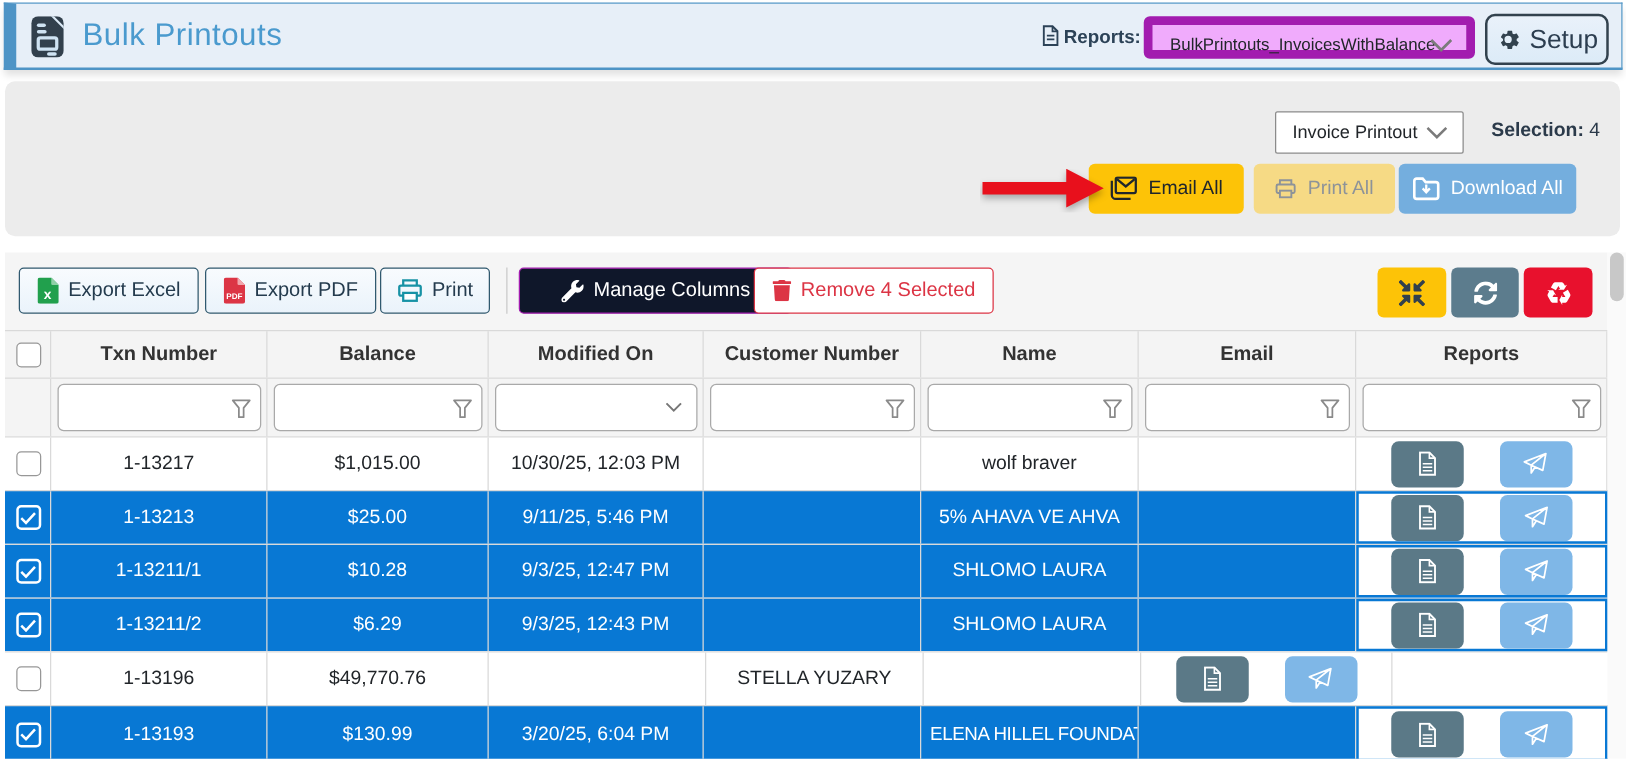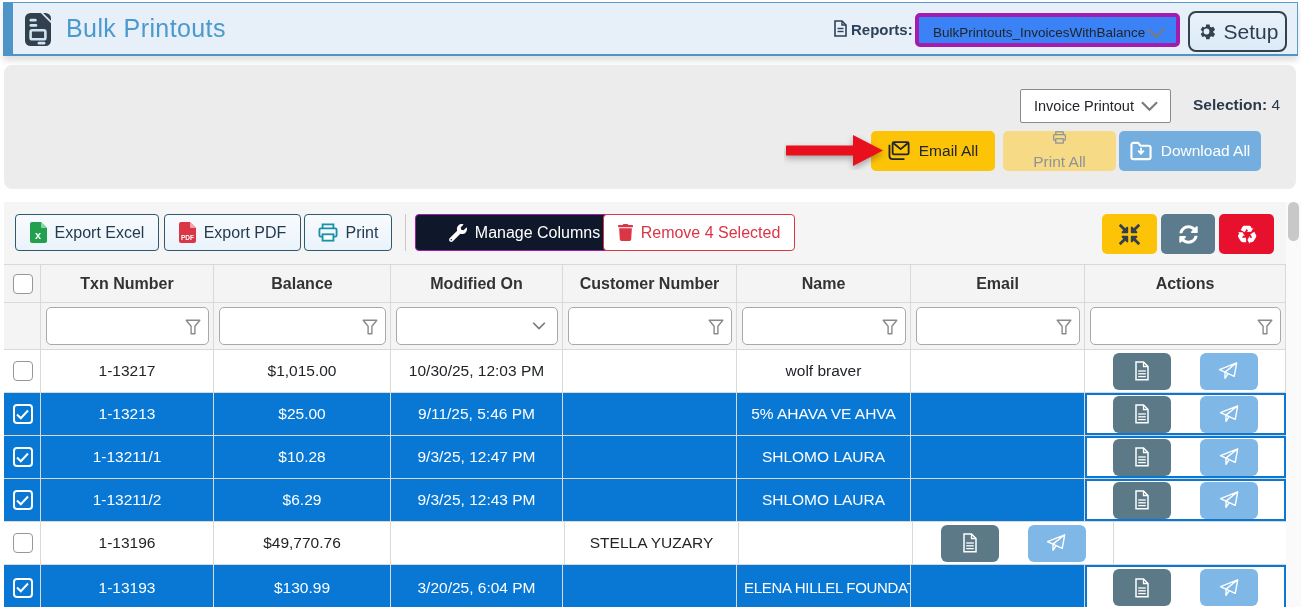--- a/index.html
+++ b/index.html
@@ -8,41 +8,41 @@
 .abs { position:absolute; }
 
 
 #hdr { left:3px; top:2px; width:1295px; height:54px; background:#e7eff8;
   border:1px solid #5b9cc9; border-bottom:2px solid #4e94c6; border-left:10px solid #4e94c6;
   box-shadow:0 5px 6px rgba(0,0,0,0.12); }
 #hdr-icon { left:12px; top:10px; }
 #hdr-title { left:53px; top:11px; font-size:25px; color:#4a9ace; letter-spacing:0.4px; }
 #rep-icon { left:821px; top:17px; }
 #rep-label { left:838px; top:18px; font-size:15px; font-weight:bold; color:#2c4257; }
-#rep-select { left:902px; top:10px; width:265px; height:34px; background:#3b82f6;
-  border:4px solid #a21caf; border-radius:5px; }
+#rep-select { left:902px; top:10px; width:265px; height:34px; background:#f0abfc;
+  border:7px solid #a21caf; border-radius:5px; }
 #rep-select span { position:absolute; left:14px; top:8px; font-size:13.5px; color:#212529; }
 #rep-select svg { position:absolute; right:11px; top:11px; }
 #setup-btn { left:1175px; top:8px; width:99px; height:41px;
   background:linear-gradient(#e9f1fa,#dcebf7); border:2px solid #32424e; border-radius:8px;
   display:flex; align-items:center; justify-content:center; gap:8px;
   font-size:21px; color:#2c3e50;text-align:center; }
 
 
 #panel { left:4px; top:65px; width:1292px; height:124px; background:#ececec; border-radius:8px; }
 #inv-select { position:absolute; left:1016px; top:24px; width:151px; height:34px; background:#fff;
   border:1px solid #8b8b8b; border-radius:2px; }
 #inv-select span { position:absolute; left:13px; top:8px; font-size:14.5px; color:#212529; }
 #inv-select svg { position:absolute; right:12px; top:11px; }
 #sel-label { position:absolute; left:1189px; top:31px; font-size:15.5px; color:#2b3a4a; }
 #sel-label b { font-weight:bold; }
 .pbtn { position:absolute; top:66px; height:40px; border:none; border-radius:5px;
   display:flex; align-items:center; justify-content:center; gap:9px; font-size:15.5px; }
 #btn-email { left:867px; width:124px; background:#fdc307; color:#20262c; }
-#btn-print { left:999px; width:113px; background:#f6da85; color:#8d9399;flex-direction:column; }
+#btn-print { left:999px; width:113px; background:#f6da85; color:#8d9399; }
 #btn-dl { left:1115px; width:142px; background:#74aede; color:#fff; }
 #arrow-svg { position:absolute; left:780px; top:70px; z-index:5; }
 
 
 #card { left:4px; top:202px; width:1282px; height:405px; background:#fff; }
 #toolbar { position:absolute; left:0; top:0; width:1282px; height:62px; background:#f5f5f5; }
 .tbtn { position:absolute; top:12px; height:37px; border-radius:4px;
   display:flex; align-items:center; justify-content:center; gap:8px; font-size:16px; }
 .tbtn-light { background:linear-gradient(#f8fbfe,#eaf3fb); border:1px solid #30596f; color:#243b4e; }
 #btn-excel { left:11px; width:144px; }
@@ -215,21 +215,21 @@
     <div class="trow" id="hrow">
       <div class="c0">
           <span class="cb"></span>
         </div>
       <div class="c1">Txn Number</div>
       <div class="c2">Balance</div>
       <div class="c3">Modified On</div>
       <div class="c4">Customer Number</div>
       <div class="c5">Name</div>
       <div class="c6">Email</div>
-      <div class="c7">Actions</div>
+      <div class="c7">Reports</div>
     </div>
     <div class="trow" id="frow">
       <div class="c0"></div>
       <div class="c1">
           <div class="finput">
             <svg width="16" height="16" viewBox="0 0 16 16">
               <path d="M1.2 1.3 h13.6 l-4.9 6 v7.4 h-3.8 v-7.4 z" fill="none" stroke="#8a8a8a" stroke-width="1.4" stroke-linejoin="round"></path>
             </svg>
           </div>
         </div>

